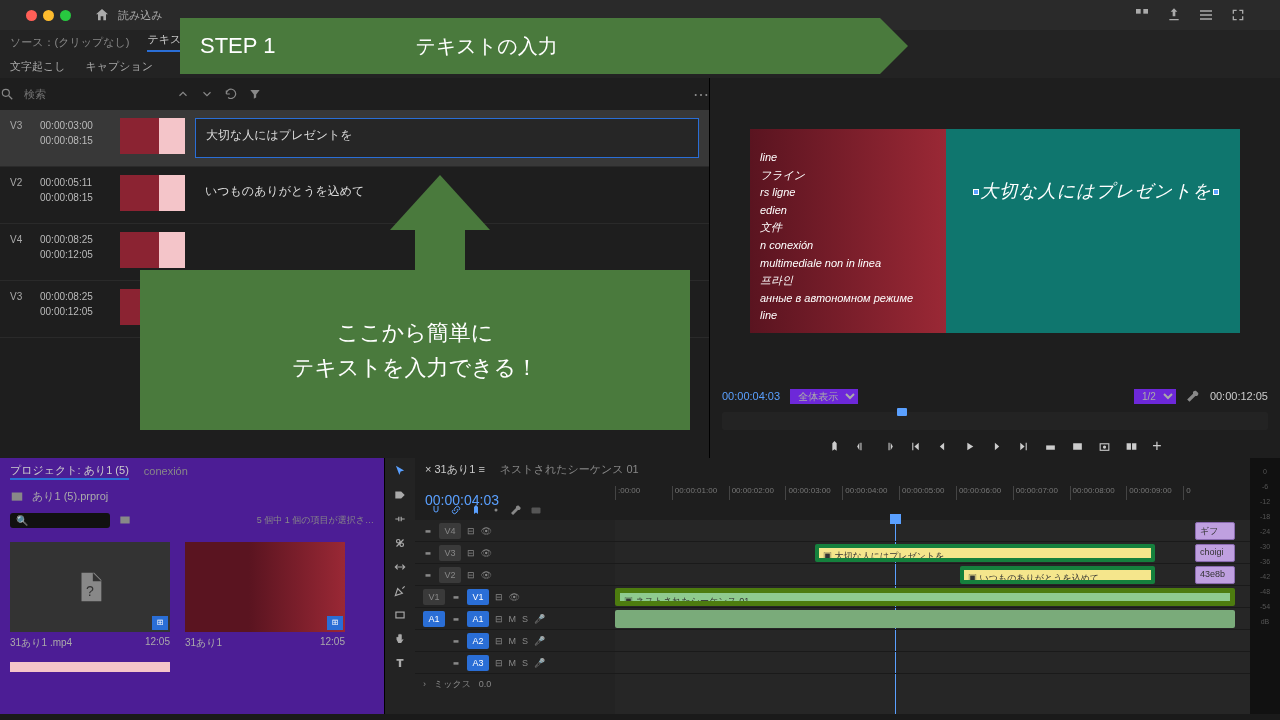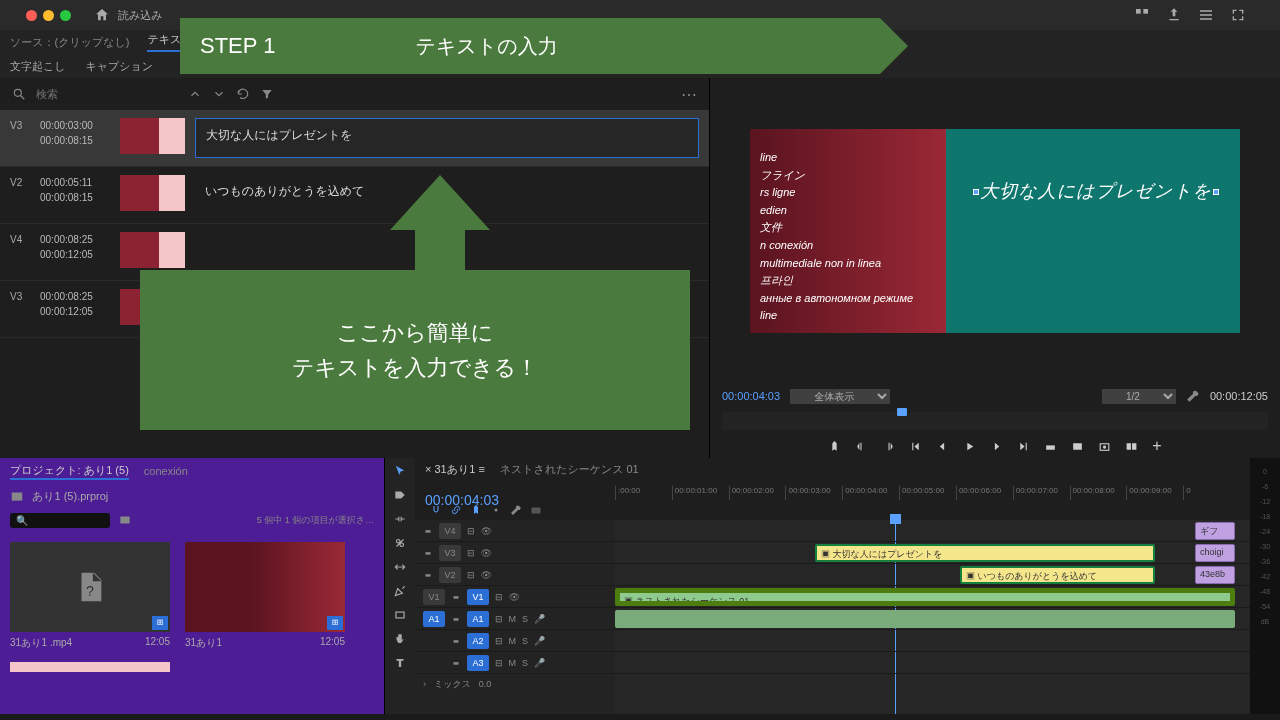--- a/index.html
+++ b/index.html
@@ -8,21 +8,21 @@
 .traffic { display:flex; gap:6px; margin-right:15px; }
 .dot { width:11px; height:11px; border-radius:50%; }
 .dot.r{background:#ff5f57}.dot.y{background:#febc2e}.dot.g{background:#28c840}
 .topbar .spacer{flex:1}
 .top-icon{width:16px;height:16px;margin:0 8px;fill:#aaa;cursor:pointer}
 .tabs-row { height:24px; background:#232323; display:flex; align-items:center; padding:0 10px; color:#888; font-size:11px; gap:18px;}
 .tabs-row .active{color:#ccc; border-bottom:2px solid #2a6ed6; padding-bottom:3px;}
 .subtabs { height:24px; display:flex; align-items:center; padding:0 10px; gap:20px; color:#aaa; font-size:11px; background:#232323;}
 .layout { display:flex; height:380px; }
 .left-panel { width:710px; background:#1e1e1e; border-right:1px solid #000; display:flex; flex-direction:column;}
-.search-row { height:32px; display:flex; align-items:center; padding:0 12px; gap:10px; color:#888;}
+.search-row { height:32px; display:flex; align-items:center; padding:0 0; gap:10px; color:#888;}
 .search-row input{ background:transparent; border:none; color:#aaa; outline:none; font-size:11px;}
 .search-row .spacer{flex:1}
 .icon16{width:14px;height:14px;fill:#888;cursor:pointer}
 .rows { flex:1; overflow:hidden; position:relative;}
 .text-row { display:flex; align-items:flex-start; padding:8px 10px; gap:10px; border-bottom:1px solid #2a2a2a;}
 .text-row.sel{background:#383838}
 .text-row .track { width:20px; color:#aaa; font-size:10px; padding:2px 0;}
 .text-row .tc { width:70px; color:#bbb; font-size:10px; line-height:1.5;}
 .text-row .thumb { width:65px; height:36px; background:#8b2332; position:relative;}
 .text-row .thumb::after{content:"";position:absolute;right:0;top:0;width:40%;height:100%;background:#f4c5c9}
@@ -30,21 +30,21 @@
 .text-row.sel .textbox { border:1px solid #2a6ed6; background:#262626;}
 .right-panel { flex:1; background:#1e1e1e; display:flex; flex-direction:column;}
 .monitor { flex:1; display:flex; align-items:center; justify-content:center; padding:10px;}
 .mon-screen { width:490px; height:204px; background:#0f766e; position:relative; overflow:hidden;font-style:italic;}
 .mon-red{ position:absolute; left:0; top:0; width:40%; height:100%; background:linear-gradient(to right,#5a1420,#9a2835); color:#fff; padding:20px 10px; font-size:11px; line-height:1.6;}
 .mon-text{ position:absolute; top:50px; right:20px; color:#fff; font-size:18px; letter-spacing:1px;}
 .handle{display:inline-block;width:6px;height:6px;background:#5aa0ff;border:1px solid #fff;margin:0 1px;vertical-align:middle}
 .mon-controls{height:24px;display:flex;align-items:center;padding:0 12px;gap:10px;color:#5aa0ff;font-size:11px}
 .mon-controls .tc{color:#5aa0ff}
 .mon-controls .spacer{flex:1}
-.mon-controls select{background:#404040;color:#aaa;border:none;font-size:10px;padding:1px 20px}
+.mon-controls select{background:#6d28d9;color:#aaa;border:none;font-size:10px;padding:1px 4px}
 .scrubber{height:18px;background:#232323;margin:4px 12px;position:relative;border-radius:2px}
 .scrubber::before{content:"";position:absolute;left:32%;top:-4px;width:10px;height:8px;background:#5aa0ff;border-radius:1px}
 .playback{height:24px;display:flex;align-items:center;justify-content:center;gap:14px;padding:4px}
 .playback svg{width:13px;height:13px;fill:#ccc;cursor:pointer}
 .bottom{height:256px;display:flex;background:#1a1a1a}
 .project{width:385px;background:#4c1d95;display:flex;flex-direction:column;border-right:1px solid #000}
 .proj-tabs{height:26px;display:flex;align-items:center;padding:0 10px;gap:15px;color:#888;font-size:11px}
 .proj-tabs .active{color:#ccc;border-bottom:2px solid #2a6ed6}
 .proj-sub{height:24px;display:flex;align-items:center;padding:0 10px;color:#aaa;gap:8px;font-size:11px}
 .proj-search{height:24px;padding:0 10px;display:flex;align-items:center;gap:8px}
@@ -70,21 +70,21 @@
 .tl-ruler span{flex:1;border-left:1px solid #444;padding-left:2px}
 .tl-body{flex:1;display:flex;position:relative}
 .tl-left{width:200px;background:#232323}
 .tl-track-h{height:22px;display:flex;align-items:center;padding:0 8px;gap:6px;border-bottom:1px solid #1a1a1a;font-size:9px;color:#888}
 .tl-track-h .lbl{width:22px;height:16px;background:#3a3a3a;text-align:center;line-height:16px;border-radius:2px}
 .tl-track-h .lbl.sel{background:#2a6ed6;color:#fff}
 .tl-track-h svg{width:10px;height:10px;fill:#888}
 .tl-right{flex:1;position:relative;background:#262626}
 .tl-row{height:22px;border-bottom:1px solid #1a1a1a;position:relative}
 .clip{position:absolute;top:2px;height:18px;border-radius:2px;font-size:9px;padding:2px 4px;overflow:hidden;white-space:nowrap}
-.clip.txt{background:#f5e68c;color:#333;border:2px solid #15803d}
+.clip.txt{background:#f5e68c;color:#333;border:4px solid #15803d}
 .clip.vid{background:#8fcb8f;color:#333;border:5px solid #4d7c0f}
 .clip.aud{background:#7aab7a;color:#333}
 .clip.fx{background:#bfa0e0;color:#333;border:1px solid #8a6ab0;width:40px}
 .playhead{position:absolute;top:0;bottom:0;width:1px;background:#5aa0ff;left:280px}
 .playhead::before{content:"";position:absolute;top:-6px;left:-5px;width:11px;height:10px;background:#5aa0ff}
 .tl-mix{height:20px;display:flex;align-items:center;padding:0 8px;font-size:9px;color:#888;gap:8px}
 .meters{width:30px;background:#111;display:flex;flex-direction:column;align-items:center;padding:10px 2px;font-size:7px;color:#555;gap:8px}
 
 .step-banner{position:absolute;top:18px;left:180px;width:700px;height:56px;background:#4a7a3d;display:flex;align-items:center;z-index:10;color:#fff}
 .step-banner::after{content:"";position:absolute;right:-28px;top:0;border-left:28px solid #4a7a3d;border-top:28px solid transparent;border-bottom:28px solid transparent}

